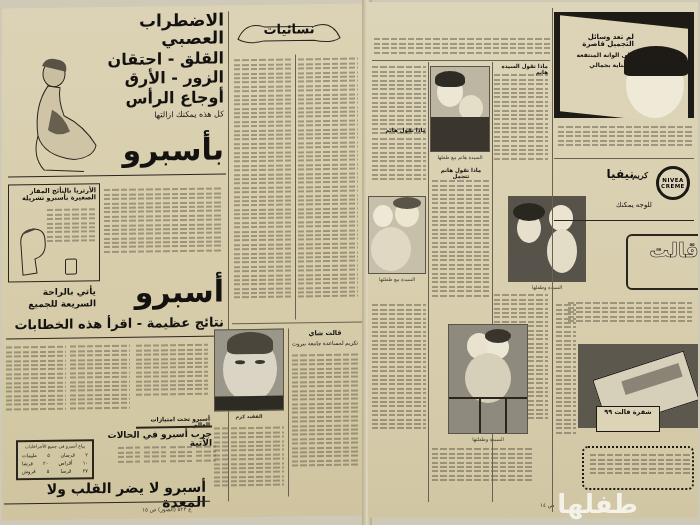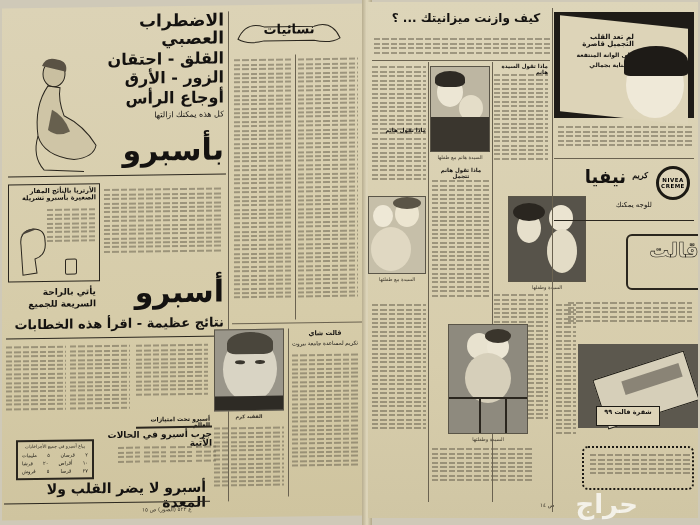--- a/index.html
+++ b/index.html
@@ -386,21 +386,20 @@
         <span></span>
         <span></span>
         <span></span>
     </div>
   </div>
 
   <div class="gutter"></div>
 
   <div class="page page-right">
 
-    <div class="headline" style="position:absolute; left:14px; top:10px; width:168px; font-size:12px; text-align:center;">كيف وازنت ميزانيتك ... ؟</div>
     <div class="lines" style="position:absolute; left:6px; top:34px; width:176px;">
         <span></span>
         <span></span>
         <span></span>
         <span></span>
       </div>
     <div class="rule-h" style="left:4px; top:58px; width:178px;"></div>
 
     <div class="lines" style="position:absolute; left:4px; top:62px; width:54px;">
       <span></span>
@@ -597,37 +596,37 @@
         <span></span>
         <span></span>
         <span></span>
     </div>
     <div class="pagenum" style="left:172px; top:500px;">ص ١٤</div>
 
     <div class="rule-v" style="left:184px; top:6px; height:504px;"></div>
 
     <div style="position:absolute; left:186px; top:10px; width:140px; height:106px; background:#1e1b17;">
       <div style="position:absolute; left:6px; top:10px; width:128px; height:96px; background:#ddd4b8; transform:skewY(6deg);"></div>
-      <div class="headline" style="position:absolute; left:10px; top:22px; width:70px; font-size:7px;">لم تعد القلب التجميل قاصرة</div>
+      <div class="headline" style="position:absolute; left:10px; top:22px; width:70px; font-size:7px;">لم تعد وسائل التجميل قاصرة</div>
       <div class="headline" style="position:absolute; left:10px; top:40px; width:70px; font-size:6px;">على الوانة المنتفعة</div>
       <div class="headline" style="position:absolute; left:10px; top:50px; width:70px; font-size:6px;">بالمناية بجمالي</div>
       <div class="shade" style="position:absolute; left:72px; top:40px; width:58px; height:66px; background:#efe9d8; border-radius:50%;"></div>
       <div style="position:absolute; left:70px; top:34px; width:64px; height:30px; background:#1e1b17; border-radius:50% 50% 10% 10%;"></div>
     </div>
     <div class="lines" style="position:absolute; left:190px; top:122px; width:134px;">
         <span></span>
         <span></span>
         <span></span>
         <span></span>
         <span></span>
       </div>
     <div class="rule-h" style="left:186px; top:156px; width:140px;"></div>
 
     <div style="position:absolute; left:186px; top:162px; width:140px; height:50px;">
-      <div class="headline" style="position:absolute; left:12px; top:4px; width:60px; font-size:18px;">نيفيا</div>
+      <div class="headline" style="position:absolute; left:20px; top:4px; width:60px; font-size:12px;">نيفيا</div>
       <div class="headline" style="position:absolute; left:64px; top:8px; width:30px; font-size:8px;font-family:Liberation Serif, serif;">كريم</div>
       <div style="position:absolute; left:102px; top:2px; width:34px; height:34px; border-radius:50%; border:3px solid #1c1a14; background:#ddd4b8; display:flex; flex-direction:column; align-items:center; justify-content:center;">
         <div style="font-size:5.5px; font-weight:bold; letter-spacing:.5px;">NIVEA</div>
         <div style="font-size:5.5px; font-weight:bold; letter-spacing:.5px;">CREME</div>
       </div>
       <div class="headline" style="position:absolute; left:6px; top:38px; width:92px; font-size:7px; font-weight:normal;">للوجه يمكنك</div>
     </div>
     <div class="rule-h" style="left:186px; top:218px; width:140px; background:#2a261e;"></div>
 
     <div class="box" style="left:214px; top:232px; width:96px; height:56px; border-radius:6px; border-width:2px;margin-left:44px;">
@@ -637,21 +636,21 @@
         <span></span>
         <span></span>
         <span></span>
         <span></span>
         <span></span>
       </div>
     <div style="position:absolute; left:210px; top:342px; width:120px; height:84px; background:#5c584e;">
       <div style="position:absolute; left:20px; top:20px; width:96px; height:52px; background:#d6cfb9; transform:rotate(-18deg); border:1px solid #1c1a14;"></div>
       <div style="position:absolute; left:44px; top:28px; width:60px; height:14px; background:#8a8476; transform:rotate(-18deg);"></div>
     </div>
-    <div style="position:absolute; left:228px; top:404px; width:64px; height:20px; background:#ddd4b8; border:1px solid #1c1a14;">
+    <div style="position:absolute; left:228px; top:404px; width:64px; height:26px; background:#ddd4b8; border:1px solid #1c1a14;">
       <div class="headline" style="font-size:6.5px; text-align:center; padding-top:2px;">شفرة قالت ٩٩</div>
     </div>
     <div style="position:absolute; left:214px; top:444px; width:112px; height:44px; border:2px dotted #1c1a14; border-radius:6px;">
       <div class="lines" style="position:absolute; left:6px; top:4px; width:100px;">
           <span></span>
           <span></span>
           <span></span>
           <span></span>
           <span></span>
         </div>
@@ -683,14 +682,14 @@
         <span></span>
         <span></span>
         <span></span>
         <span></span>
         <span></span>
         <span></span>
         <span></span>
       </div>
   </div>
 
-  <div class="watermark">حراج</div>
+  <div class="watermark">طفلها</div>
 </div>
 
 </body></html>

